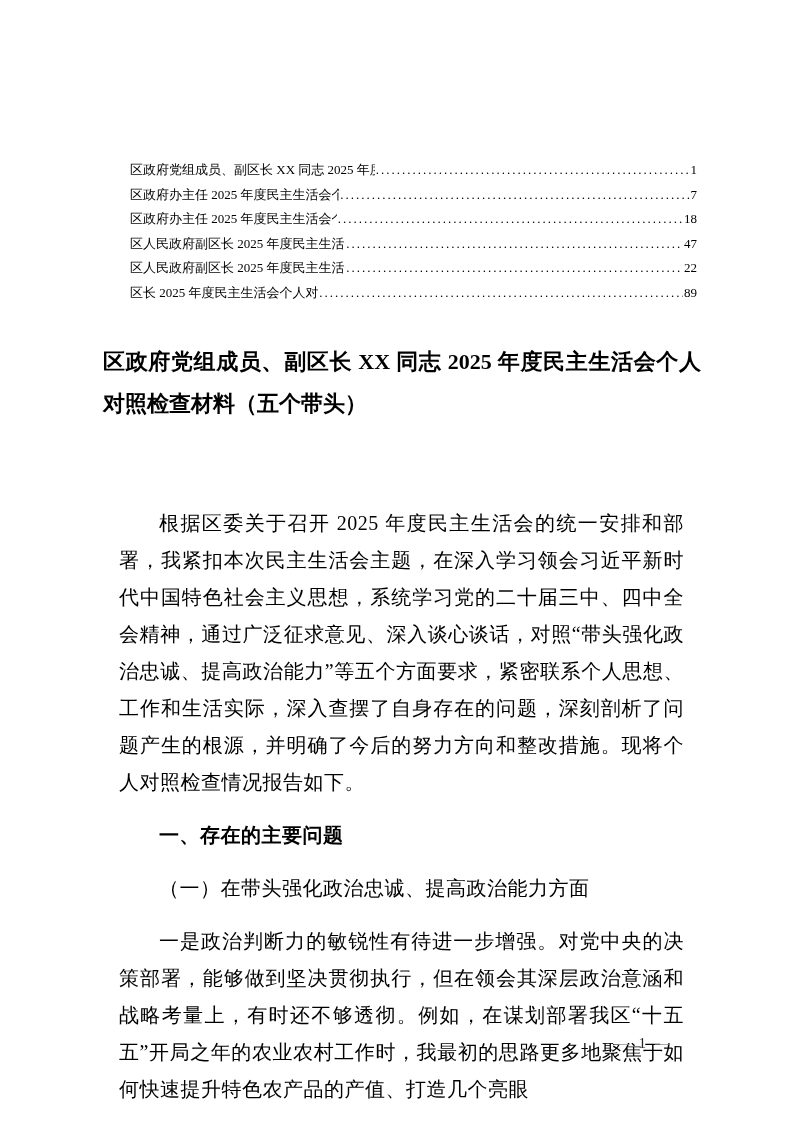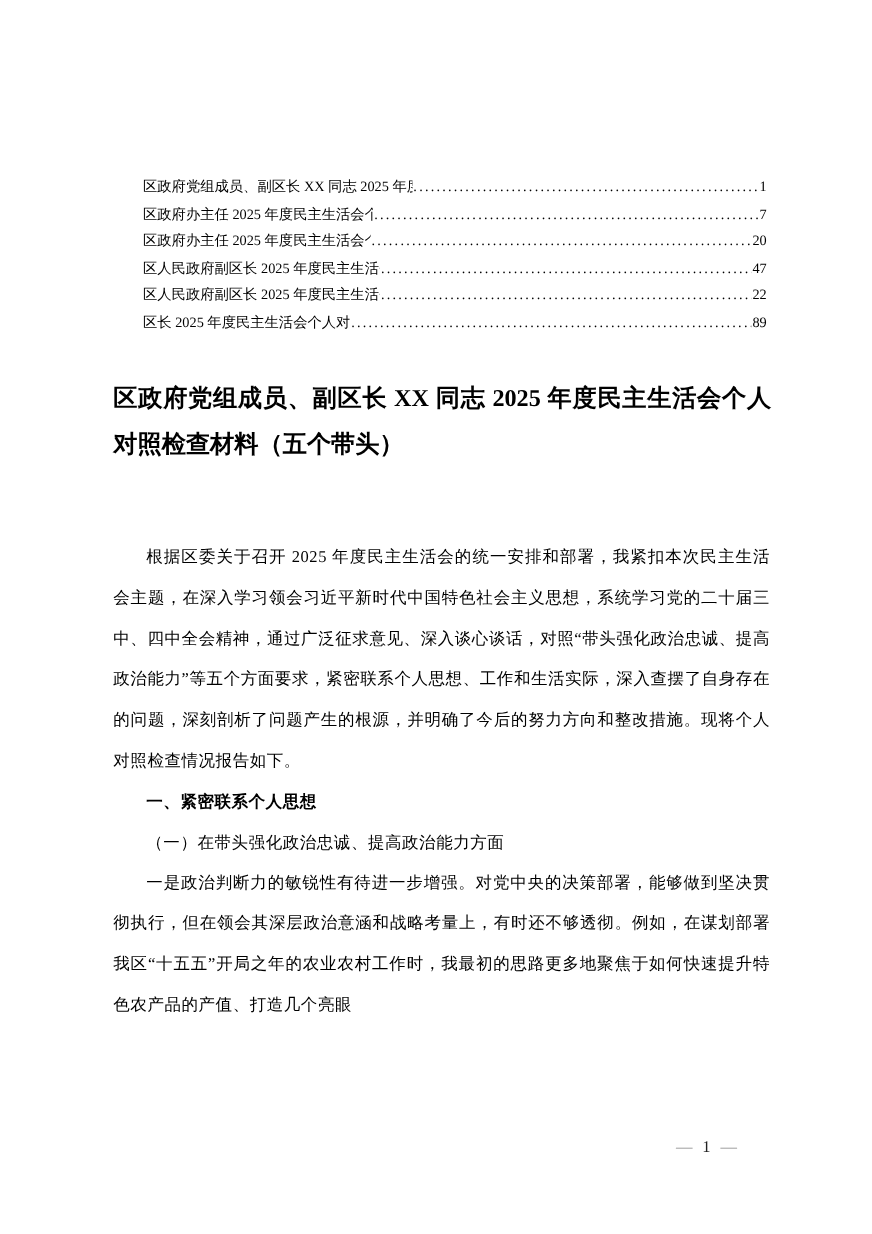--- a/index.html
+++ b/index.html
@@ -63,24 +63,24 @@
   
   .content {
     position: absolute;
     top: 489px; left: 103px; width: 597px;
     font-size: 20px;
     line-height: 37px;
     text-align: justify;
     letter-spacing: 0.5px;
   }
   .content p, .content h2, .content h3 {
-    margin: 0;
+    margin: 16px;
     padding: 0;
     text-indent: 2em;
-    font-size: 15px;
+    font-size: 20px;
     line-height: 37px;
     font-weight: normal;
   }
   .content h2.h-level1 {
     font-weight: bold;
     letter-spacing: 0.5px;
     font-family: "Liberation Sans", sans-serif;
   }
   .content h3.h-level2 {
     font-family: Liberation Sans, sans-serif;
@@ -112,21 +112,21 @@
       <span class="toc-page">1</span>
     </div>
     <div class="toc-row">
       <span class="toc-label">区政府办主任 2025 年度民主生活会个人对照检查材料（五个带头）</span>
       <span class="toc-leader"></span>
       <span class="toc-page">7</span>
     </div>
     <div class="toc-row">
       <span class="toc-label">区政府办主任 2025 年度民主生活会个人对照检查材料（五个带头）</span>
       <span class="toc-leader"></span>
-      <span class="toc-page">20</span>
+      <span class="toc-page">18</span>
     </div>
     <div class="toc-row">
       <span class="toc-label">区人民政府副区长 2025 年度民主生活会个人对照检查材料（五个带头）</span>
       <span class="toc-leader"></span>
       <span class="toc-page">47</span>
     </div>
     <div class="toc-row">
       <span class="toc-label">区人民政府副区长 2025 年度民主生活会个人对照检查材料（五个带头）</span>
       <span class="toc-leader"></span>
       <span class="toc-page">22</span>
@@ -135,21 +135,21 @@
       <span class="toc-label">区长 2025 年度民主生活会个人对照检查材料（五个带头）</span>
       <span class="toc-leader"></span>
       <span class="toc-page">89</span>
     </div>
   </nav>
 
   <h1 class="doc-title">区政府党组成员、副区长 XX 同志 2025 年度民主生活会个人对照检查材料（五个带头）</h1>
 
   <main class="content">
     <p class="para">根据区委关于召开 2025 年度民主生活会的统一安排和部署，我紧扣本次民主生活会主题，在深入学习领会习近平新时代中国特色社会主义思想，系统学习党的二十届三中、四中全会精神，通过广泛征求意见、深入谈心谈话，对照“带头强化政治忠诚、提高政治能力”等五个方面要求，紧密联系个人思想、工作和生活实际，深入查摆了自身存在的问题，深刻剖析了问题产生的根源，并明确了今后的努力方向和整改措施。现将个人对照检查情况报告如下。</p>
-    <h2 class="h-level1">一、紧密联系个人思想</h2>
+    <h2 class="h-level1">一、存在的主要问题</h2>
     <h3 class="h-level2">（一）在带头强化政治忠诚、提高政治能力方面</h3>
     <p class="para">一是政治判断力的敏锐性有待进一步增强。对党中央的决策部署，能够做到坚决贯彻执行，但在领会其深层政治意涵和战略考量上，有时还不够透彻。例如，在谋划部署我区“十五五”开局之年的农业农村工作时，我最初的思路更多地聚焦于如何快速提升特色农产品的产值、打造几个亮眼</p>
   </main>
 
   <div class="footer">
     <span class="dash">—</span>
     <span class="pagenum">1</span>
     <span class="dash">—</span>
   </div>
 

